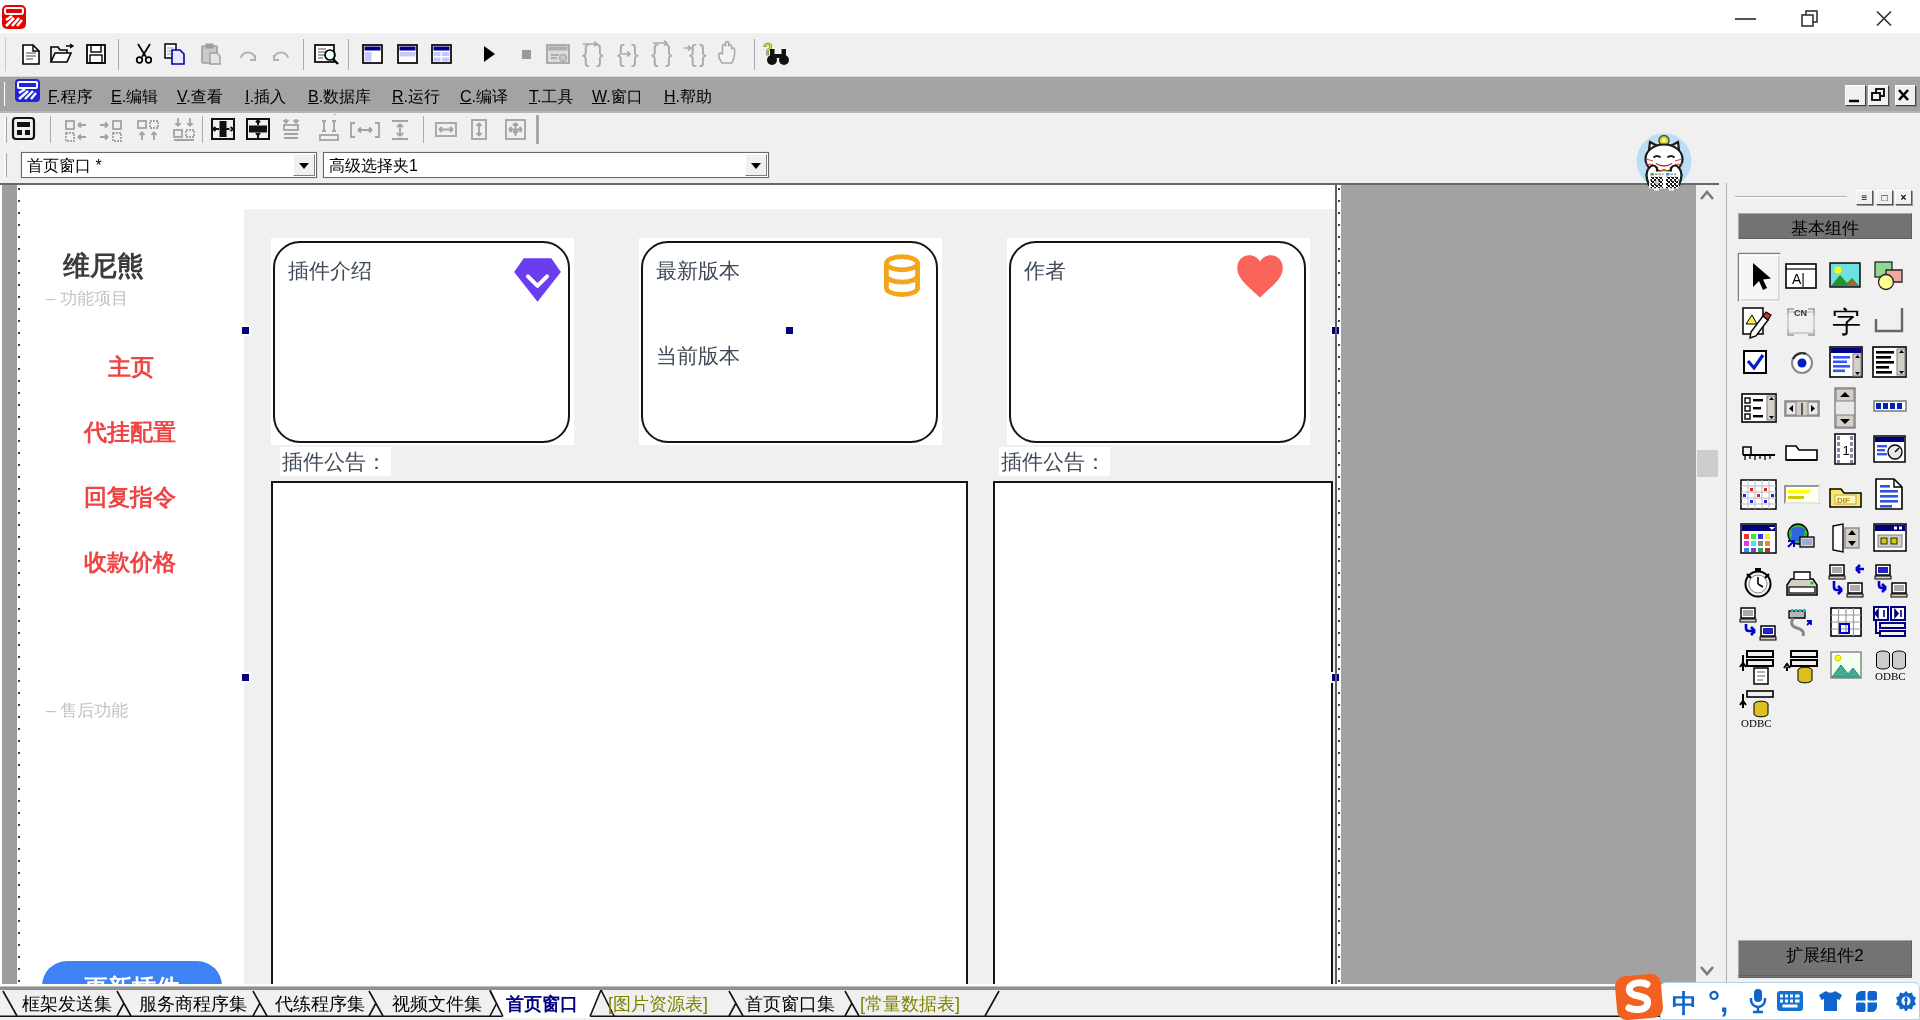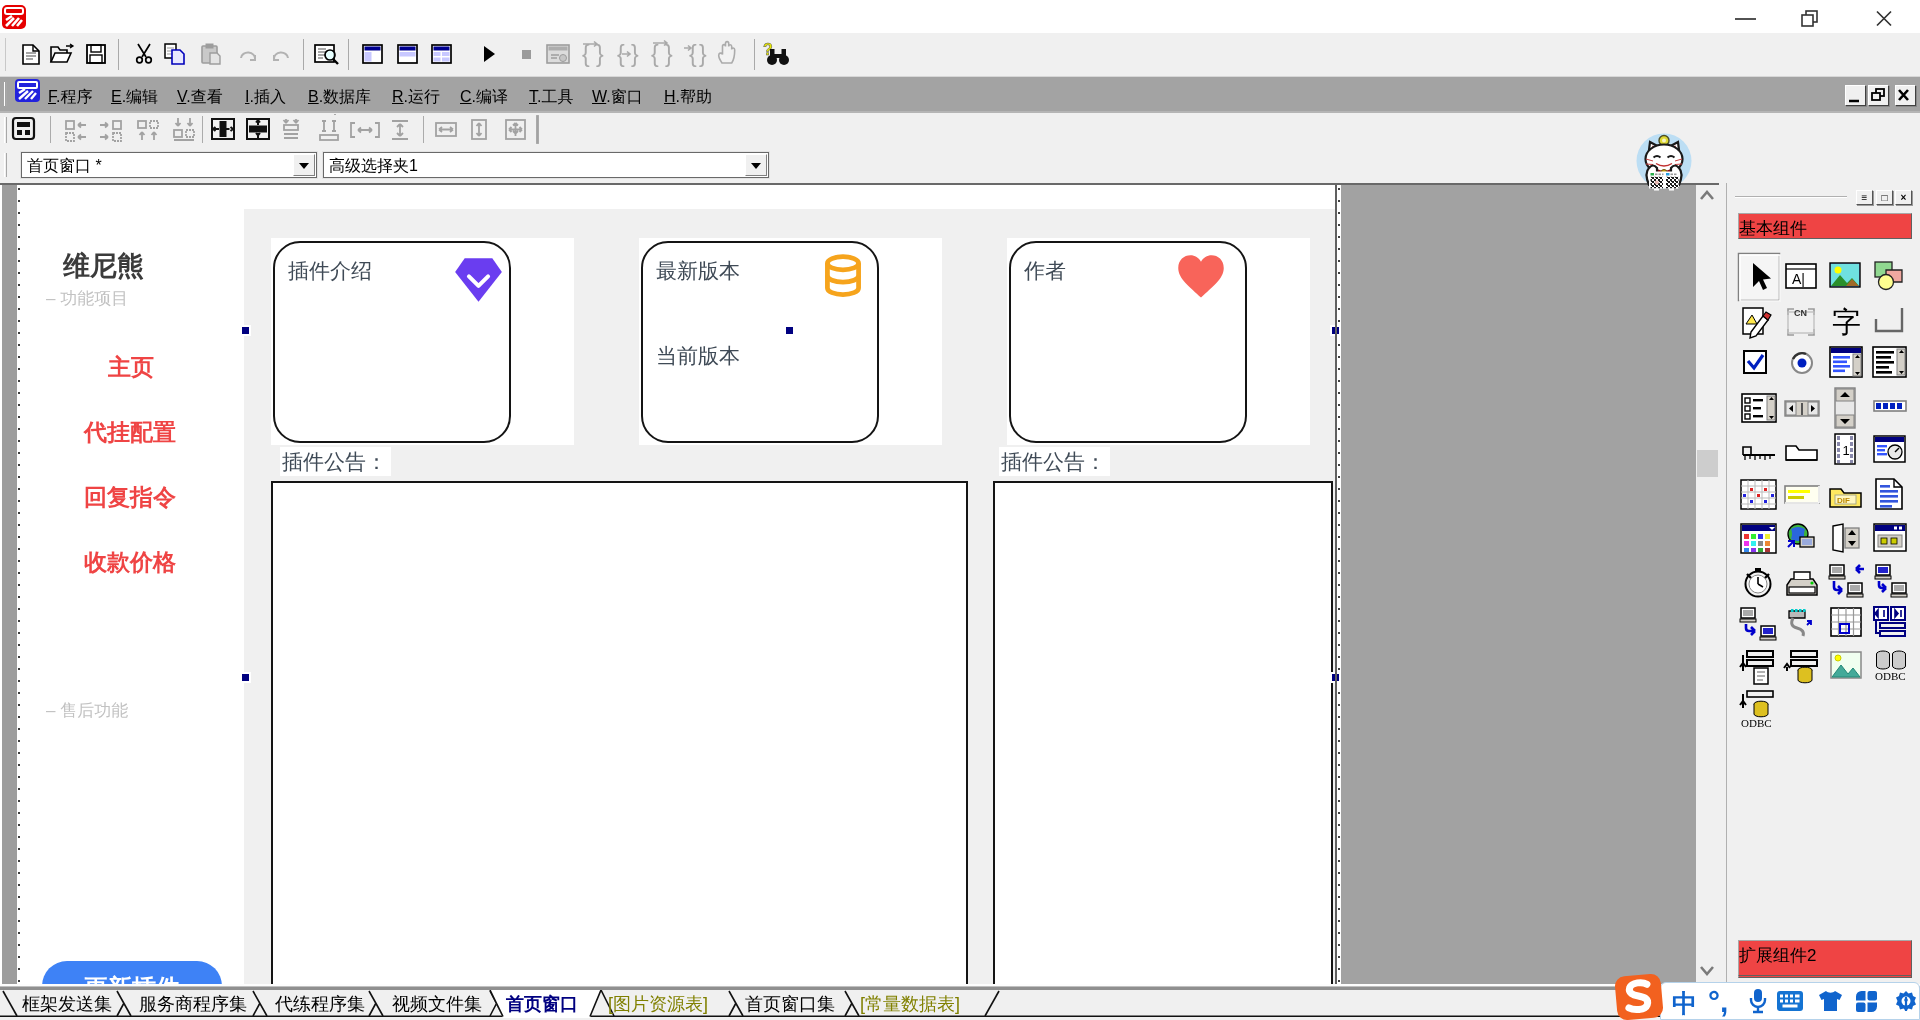--- a/index.html
+++ b/index.html
@@ -24,34 +24,34 @@
 #leftstrip { left:2px; top:185px; width:15px; height:799px; background:#9d9d9d; }
 #canvas { left:17px; top:185px; width:1324px; height:800px; background:#ffffff; }
 #tabedge { left:1335px; top:185px; width:2px; height:799px; background:#606060; z-index:5; }
 #graybg { left:1341px; top:185px; width:355px; height:799px; background:#a2a2a2; }
 #vscroll { left:1696px; top:185px; width:23px; height:798px; background:#f0f0f0; }
 #vthumb { left:1697px; top:450px; width:21px; height:27px; background:#cdcdcd; }
 #rightdiv { left:1719px; top:183px; width:7px; height:837px; background:#f0f0f0; }
 .dotline { position:absolute; width:2px; background-image:repeating-linear-gradient(to bottom,#404040 0 2px,transparent 2px 12px); }
 
 #panel { left:244px; top:209px; width:1091px; height:776px; background:#f0f0f0; }
-.card { position:absolute; top:32px; width:238px; height:202px; background:#fff; border:2px solid #141414; border-radius:27px; }
+.card { position:absolute; top:32px; width:297px; height:202px; background:#fff; border:2px solid #141414; border-radius:27px; }
 .card .cap { position:absolute; left:13px; top:14px; font-size:21px; color:#3f4a56; }
 .whitepatch { position:absolute; background:#fff; }
 .lbl { position:absolute; top:238px; height:29px; background:#fff; font-size:21px; color:#3f4a56; padding:1px 4px 0 2px; }
 .bigbox { position:absolute; top:272px; height:512px; background:#fff; border:2px solid #141414; }
 .handle { position:absolute; width:7px; height:7px; background:#000080; box-shadow:0 0 0 2px #fff; }
 
 #sb-title { left:63px; top:218px; font-size:27px; font-weight:bold; color:#3b3b3b;margin-top:30px; }
 .sb-group { position:absolute; left:46px; font-size:17px; color:#c2c2c2; }
 .sb-item { position:absolute; font-size:23px; font-weight:bold; color:#ef4444; }
 #updbtn { left:42px; top:961px; width:180px; height:25px; background:#3e82f6; border-radius:25px 25px 0 0; color:#fff; font-size:24px; font-weight:bold; text-align:center; padding-top:11px; }
 
 #toolbox { left:1726px; top:183px; width:194px; height:837px; background:#f0f0f0; border-left:1px solid #b0b0b0; }
-.tbtn { position:absolute; left:11px; width:174px; background:#ef4444; border:1px solid #a8a8a8; border-bottom-color:#606060; border-right-color:#606060; text-align:left; font-size:17px; color:#000; }
+.tbtn { position:absolute; left:11px; width:174px; background:#737373; border:1px solid #a8a8a8; border-bottom-color:#606060; border-right-color:#606060; text-align:center; font-size:17px; color:#000; }
 .minibtn { position:absolute; top:7px; width:17px; height:15px; background:#f0f0f0; border:1px solid #fff; border-right-color:#555; border-bottom-color:#555; box-shadow:1px 1px 0 #999; font-size:10px; text-align:center; line-height:13px; font-weight:bold; }
 
 #tabband { left:0; top:984px; width:1920px; height:6px; background:#fdfdfd; border-bottom:3px solid #8f8f8f; box-shadow:inset 0 -1px 0 #c0c0c0; }
 #tabbar { left:0; top:990px; width:1920px; height:30px; background:#f0f0f0; }
 
 #sogou-bar { left:1660px; top:982px; width:260px; height:38px; background:#fff; border:1px solid #b5d2ea; border-radius:6px 6px 0 0; }
 #sogou-logo { left:1616px; top:975px; width:46px; height:44px; border-radius:10px; transform:rotate(-5deg); background:#f2611f; }
 .sg-ico { position:absolute; top:988px; color:#1064cd; font-weight:bold; }
 </style>
 </head>

